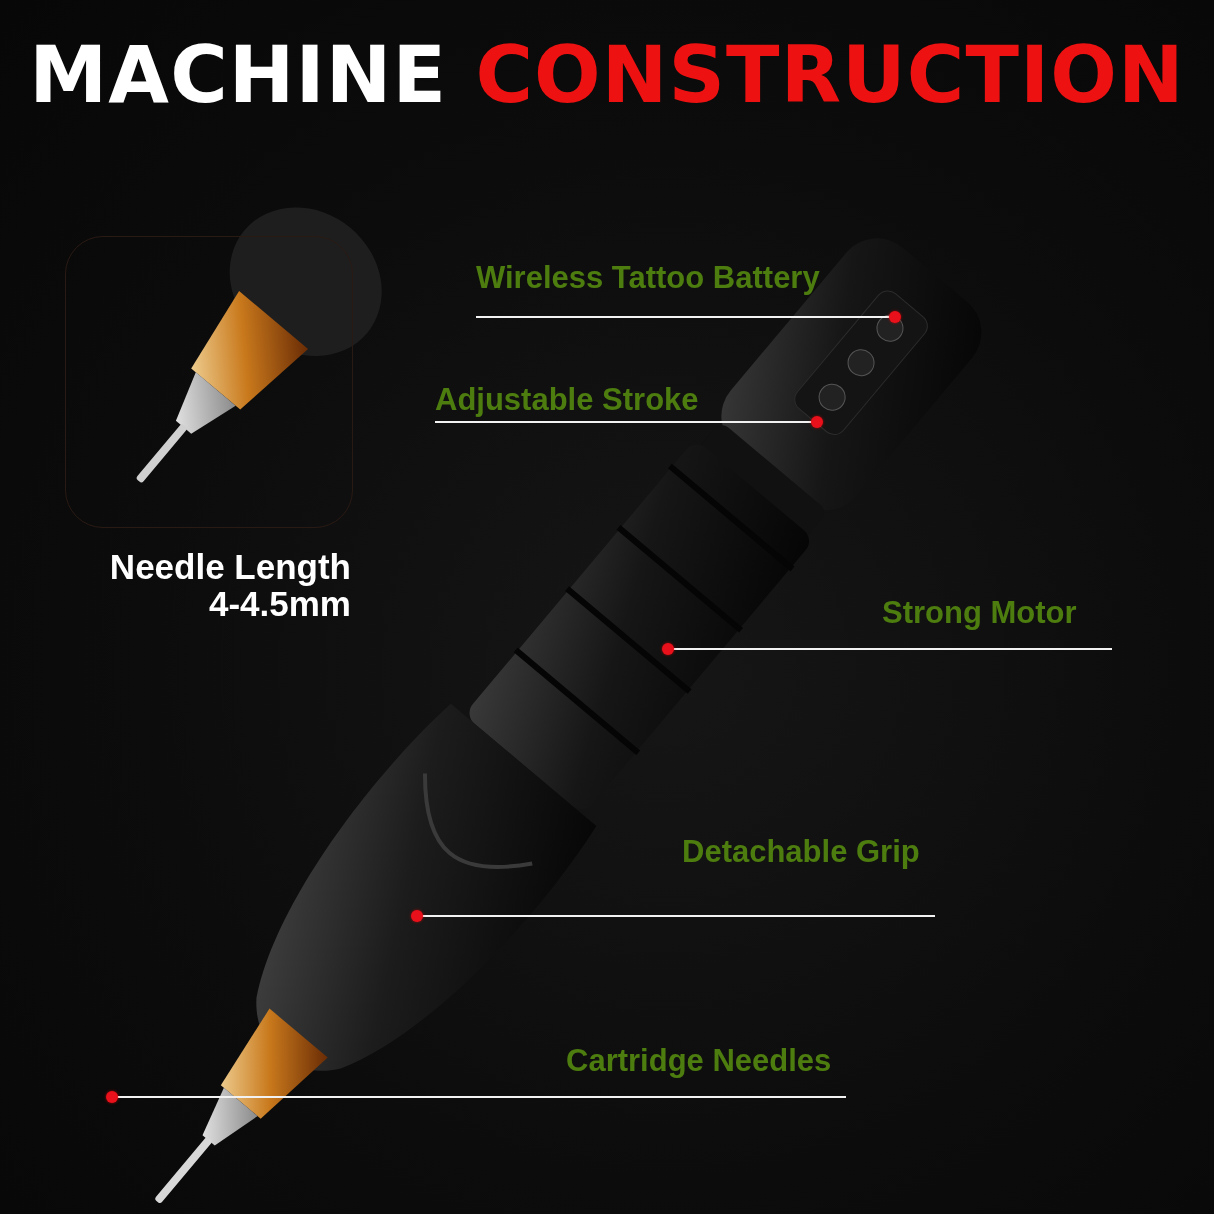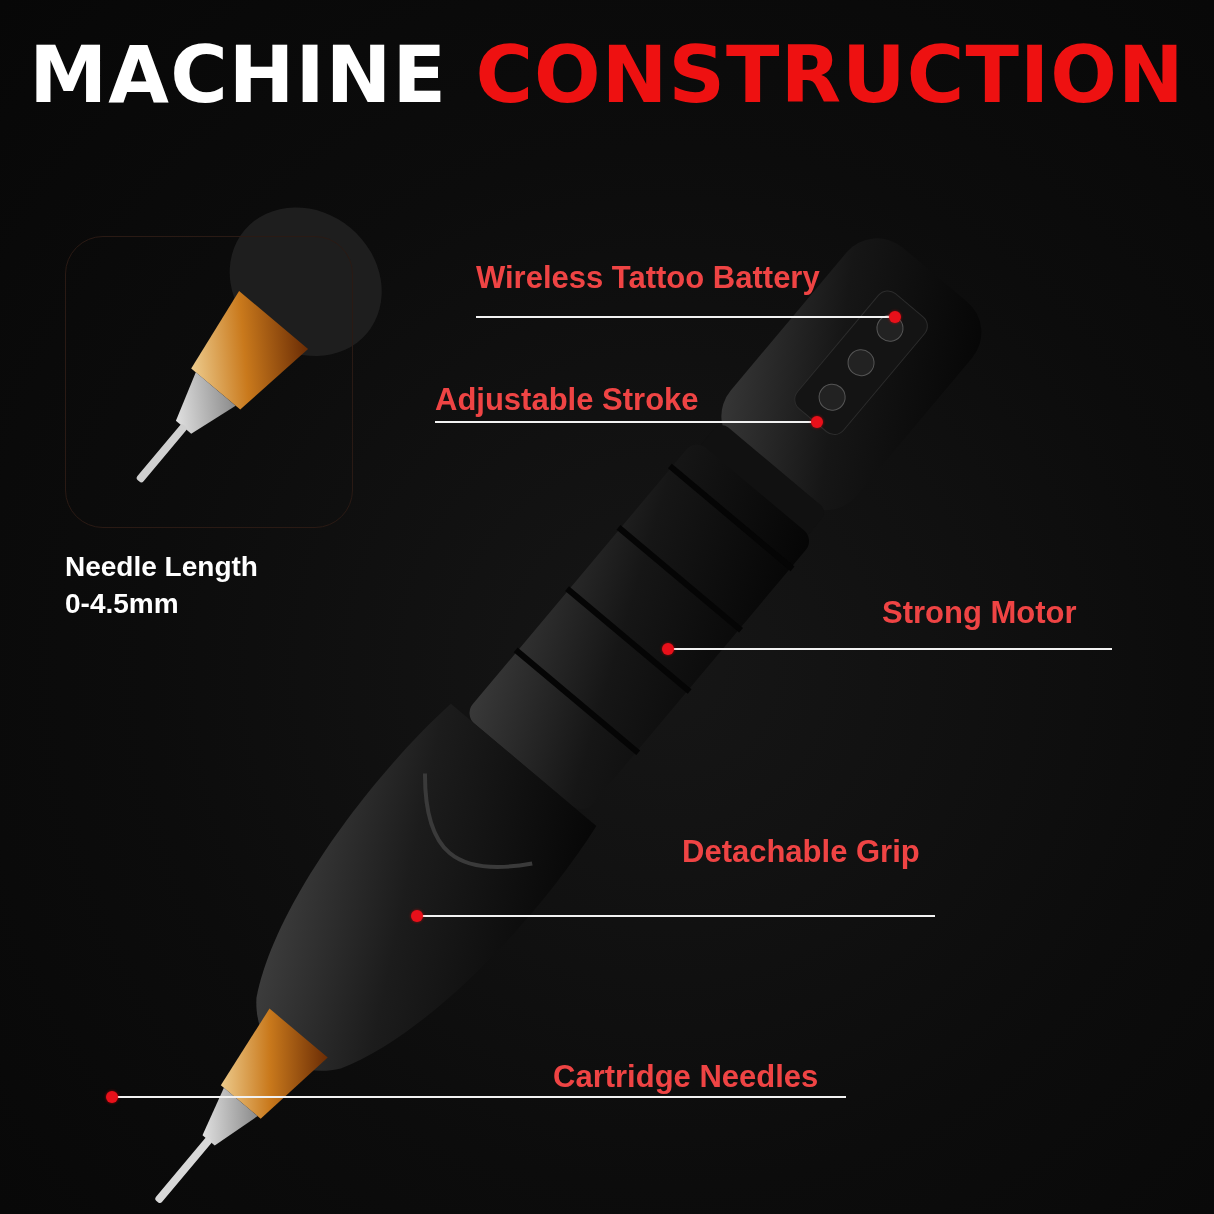--- a/index.html
+++ b/index.html
@@ -11,39 +11,39 @@
   .title {
     position:absolute; left:0; top:38px; width:1214px; text-align:center;
     font-family: "DejaVu Sans", "Liberation Sans", sans-serif;
     font-weight:bold; font-size:74px; letter-spacing:1px; line-height:1;
     transform: scaleX(1.06) scaleY(1.05);
   }
   .title .w { color:#ffffff; }
   .title .r { color:#ee1111; }
 
   .label {
-    position:absolute; color:#ef4444; font-weight:bold; font-size:31px;
+    position:absolute; color:#4d7c0f; font-weight:bold; font-size:31px;
     white-space:nowrap; line-height:1;
   }
   .line { position:absolute; height:2px; background:#f2f2f2; }
   .dot {
     position:absolute; width:12px; height:12px; border-radius:50%;
     background:#e8101a; box-shadow:0 0 3px rgba(255,0,0,0.6);
   }
 
   
   .inset {
     position:absolute; left:65px; top:236px; width:286px; height:290px;
     border-radius:38px;
     background: radial-gradient(ellipse at 60% 60%, #1a1410 0%, #0a0a0a 70%);
     border:1px solid #2a1a14; overflow:hidden;
   }
   .inset-caption {
-    position:absolute; left:65px; top:548px; width:286px; text-align:left;
-    color:#fff; font-weight:bold; font-size:28px; line-height:37px;
+    position:absolute; left:65px; top:548px; width:286px; text-align:right;
+    color:#fff; font-weight:bold; font-size:35px; line-height:37px;
   }
 
   svg { position:absolute; left:0; top:0; }
 </style>
 </head>
 <body>
 
 <div class="title">
   <span class="w">MACHINE</span>
   <span class="r">CONSTRUCTION</span>
@@ -101,34 +101,34 @@
       <path d="M 60 -45 L -30 -32 L -30 32 L 60 45 Z" fill="url(#amber)"></path>
       <path d="M -30 -26 L -80 -10 L -80 10 L -30 26 Z" fill="url(#clear)"></path>
       <rect x="-150" y="-4" width="72" height="8" rx="3" fill="#d0d0d0"></rect>
     </g>
   </g>
 </svg>
 
 <div class="inset" style="background:transparent;"></div>
 <div class="inset-caption">
   <div>Needle Length</div>
-  <div>0-4.5mm</div>
+  <div>4-4.5mm</div>
 </div>
 
 <div class="label" style="left:476px; top:262px;">Wireless Tattoo Battery</div>
 <div class="line" style="left:476px; top:316px; width:419px;"></div>
 <div class="dot" style="left:889px; top:311px;"></div>
 
 <div class="label" style="left:435px; top:384px;">Adjustable Stroke</div>
 <div class="line" style="left:435px; top:421px; width:382px;"></div>
 <div class="dot" style="left:811px; top:416px;"></div>
 
 <div class="label" style="left:882px; top:597px;">Strong Motor</div>
 <div class="line" style="left:668px; top:648px; width:444px;"></div>
 <div class="dot" style="left:662px; top:643px;"></div>
 
 <div class="label" style="left:682px; top:836px;">Detachable Grip</div>
 <div class="line" style="left:417px; top:915px; width:518px;"></div>
 <div class="dot" style="left:411px; top:910px;"></div>
 
-<div class="label" style="left:553px; top:1045px;margin-top:16px;">Cartridge Needles</div>
+<div class="label" style="left:566px; top:1045px;">Cartridge Needles</div>
 <div class="line" style="left:112px; top:1096px; width:734px;"></div>
 <div class="dot" style="left:106px; top:1091px;"></div>
 
 </body></html>

